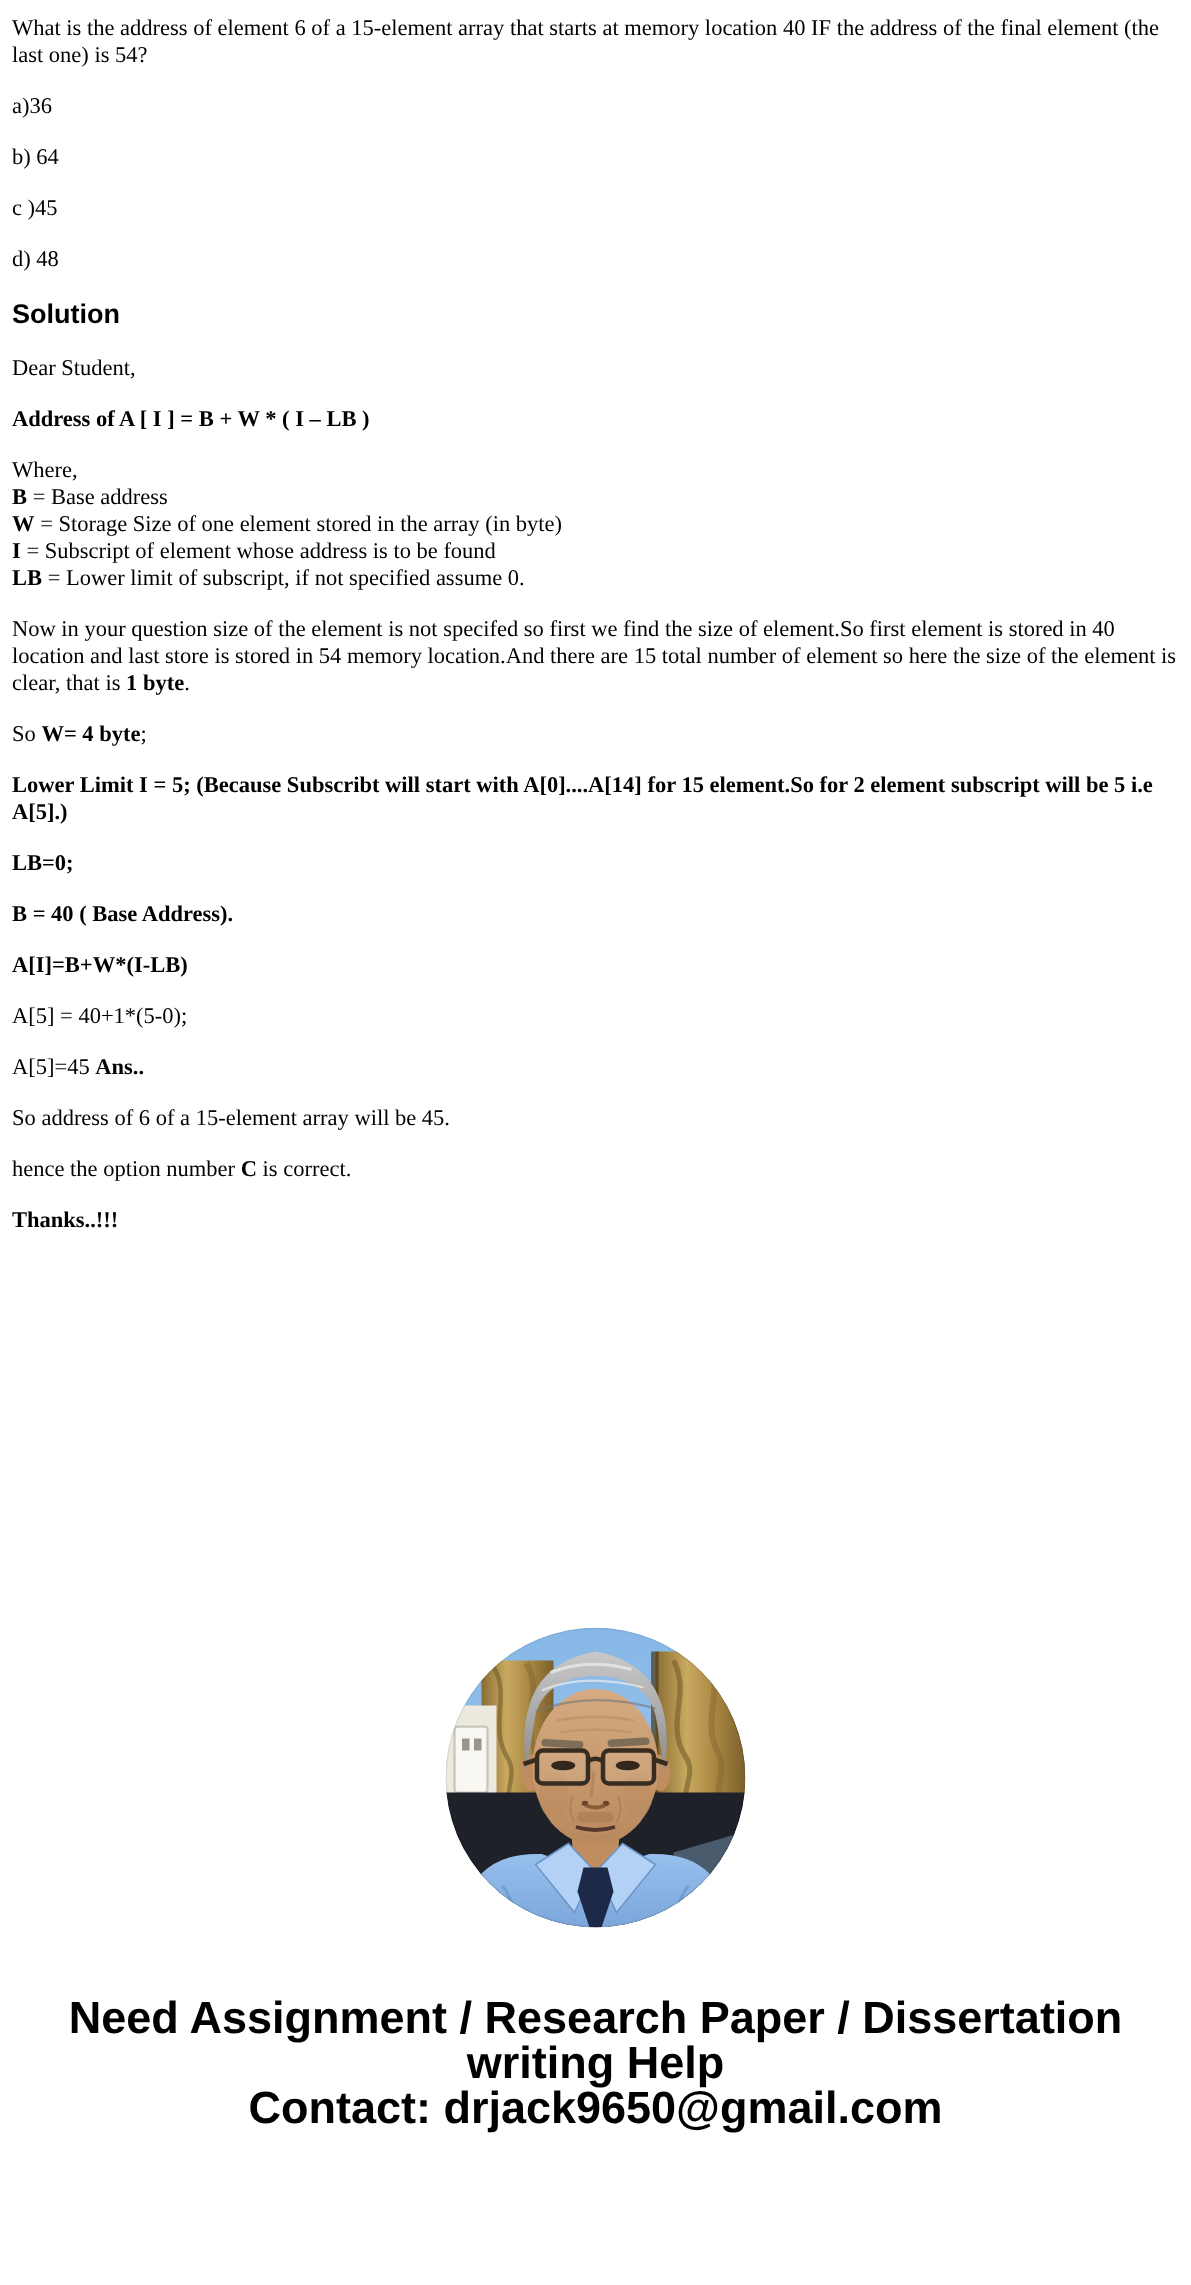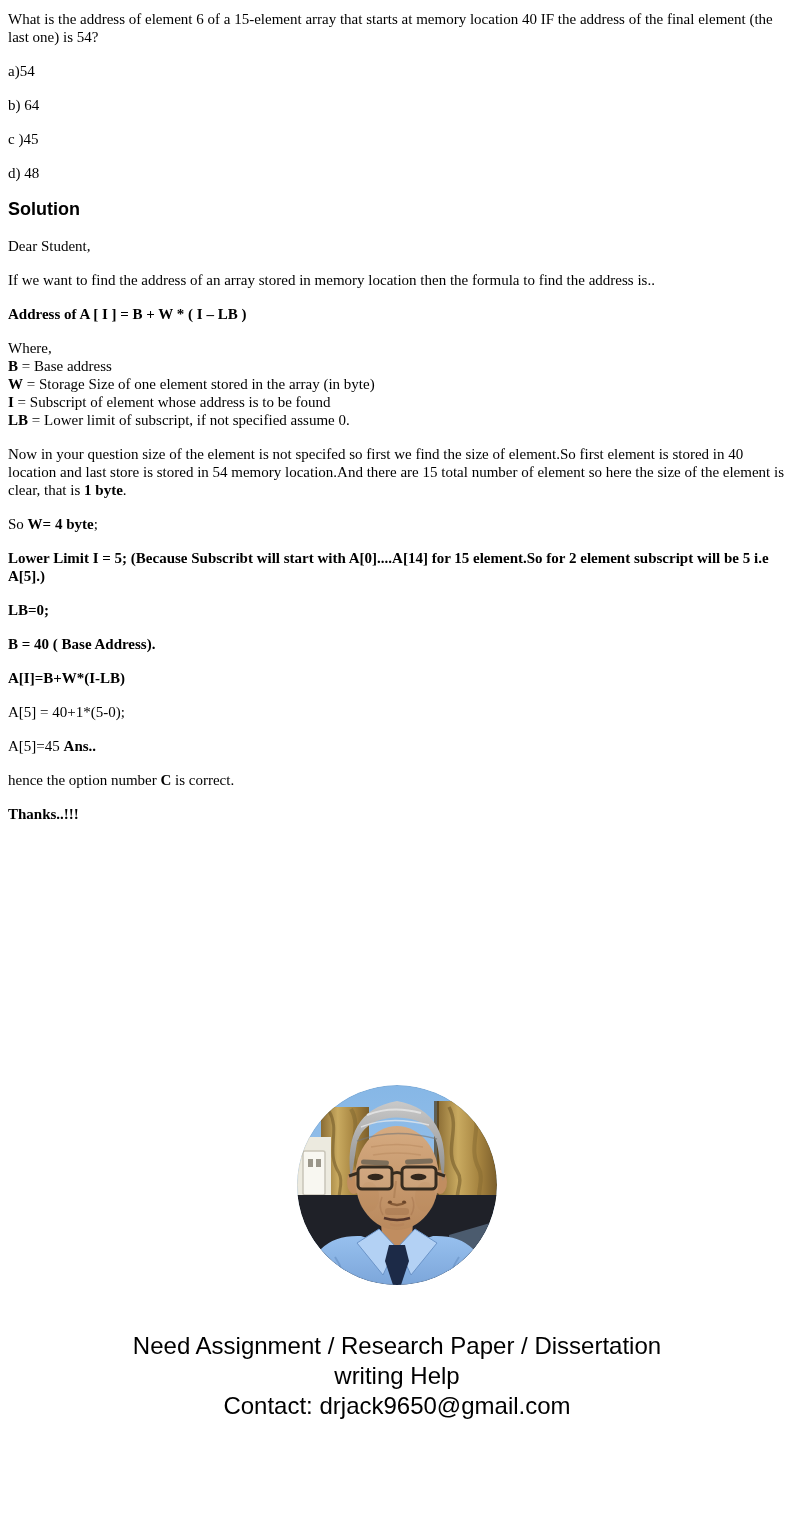--- a/index.html
+++ b/index.html
@@ -28,43 +28,42 @@
     width:200px;height:200px;
     margin:0 auto;
     border-radius:50%;
     overflow:hidden;
   }
   .avatar-wrap svg{display:block;}
   .footer{
     margin-top:46px;
     text-align:center;
     font-family:"Liberation Sans","DejaVu Sans",sans-serif;
-    font-weight:normal;
-    font-size:24px;
+    font-weight:bold;
+    font-size:30px;
     line-height:30px;
     color:#000;
   }
 </style>
 </head>
 <body>
 
 <div class="page">
 
   <p class="first">What is the address of element 6 of a 15-element array that starts at memory location 40 IF the address of the final element (the last one) is 54?</p>
 
-  <p>a)54</p>
+  <p>a)36</p>
   <p>b) 64</p>
   <p>c )45</p>
   <p>d) 48</p>
 
   <h3 class="sol-heading">Solution</h3>
 
   <p>Dear Student,</p>
 
-  <p>If we want to find the address of an array stored in memory location then the formula to find the address is..</p>
 
   <p class="b">Address of A [ I ] = B + W * ( I – LB )</p>
 
   <p>
     <span>Where,</span><br>
     <span class="b">B</span><span> = Base address</span><br>
     <span class="b">W</span><span> = Storage Size of one element stored in the array (in byte)</span><br>
     <span class="b">I</span><span> = Subscript of element whose address is to be found</span><br>
     <span class="b">LB</span><span> = Lower limit of subscript, if not specified assume 0.</span>
   </p>
@@ -79,20 +78,21 @@
 
   <p class="b">B = 40 ( Base Address).</p>
 
 
   <p class="b">A[I]=B+W*(I-LB)</p>
 
   <p>A[5] = 40+1*(5-0);</p>
 
   <p><span>A[5]=45 </span><span class="b">Ans..</span></p>
 
+  <p>So address of 6 of a 15-element array will be 45.</p>
 
   <p><span>hence the option number </span><span class="b">C</span><span> is correct.</span></p>
 
   <p class="b">Thanks..!!!</p>
 
   <div class="spacer"></div>
 
   <div class="avatar-wrap">
     <svg viewBox="0 0 200 200" width="200" height="200">
       <defs>

